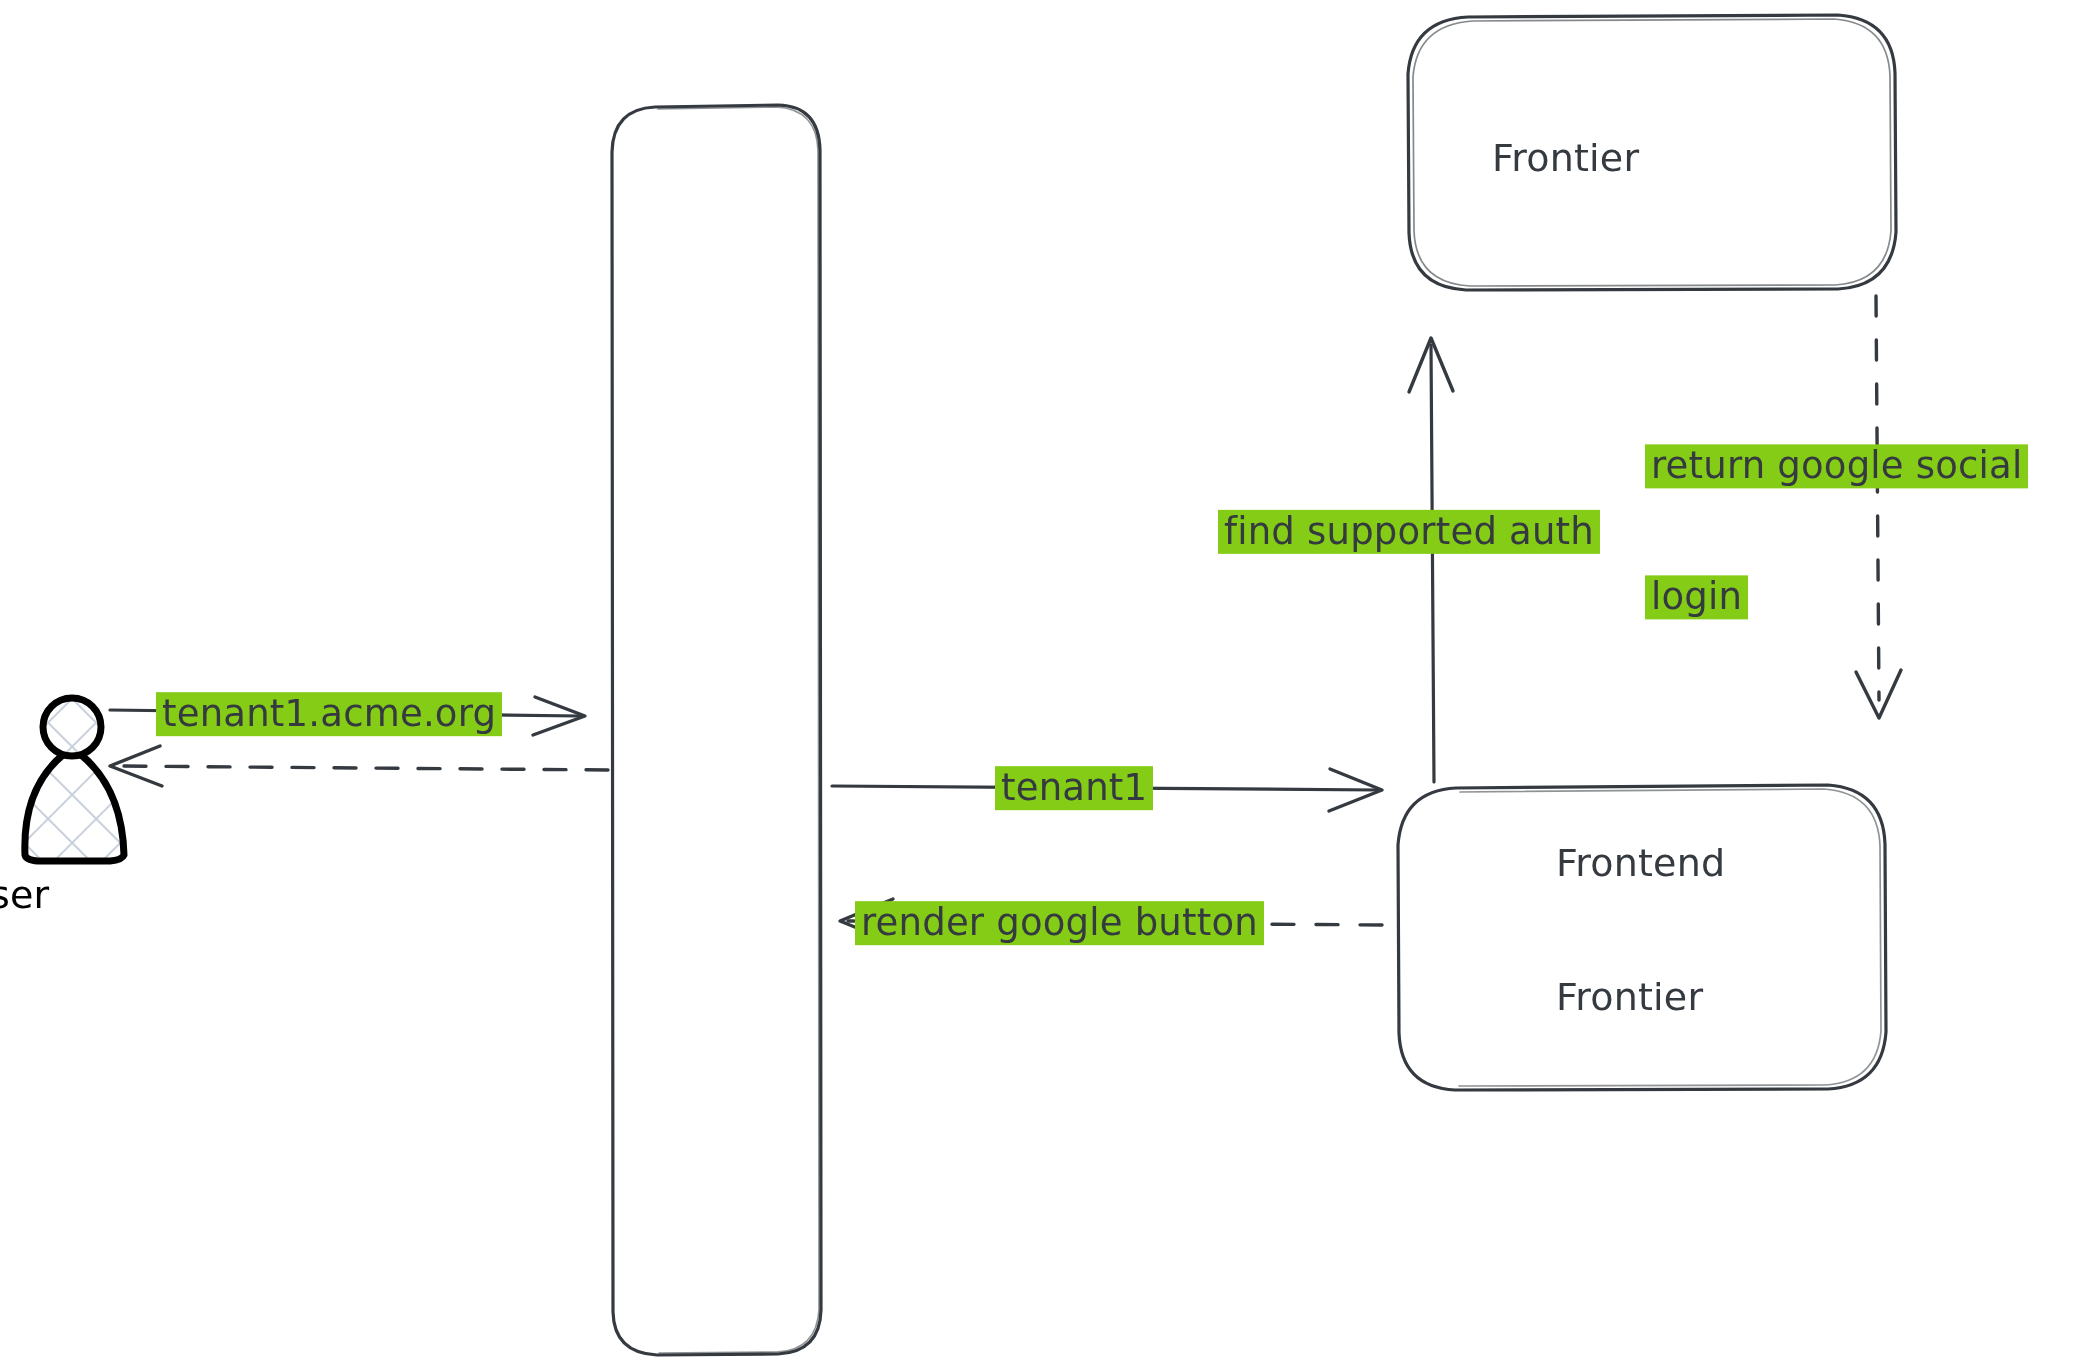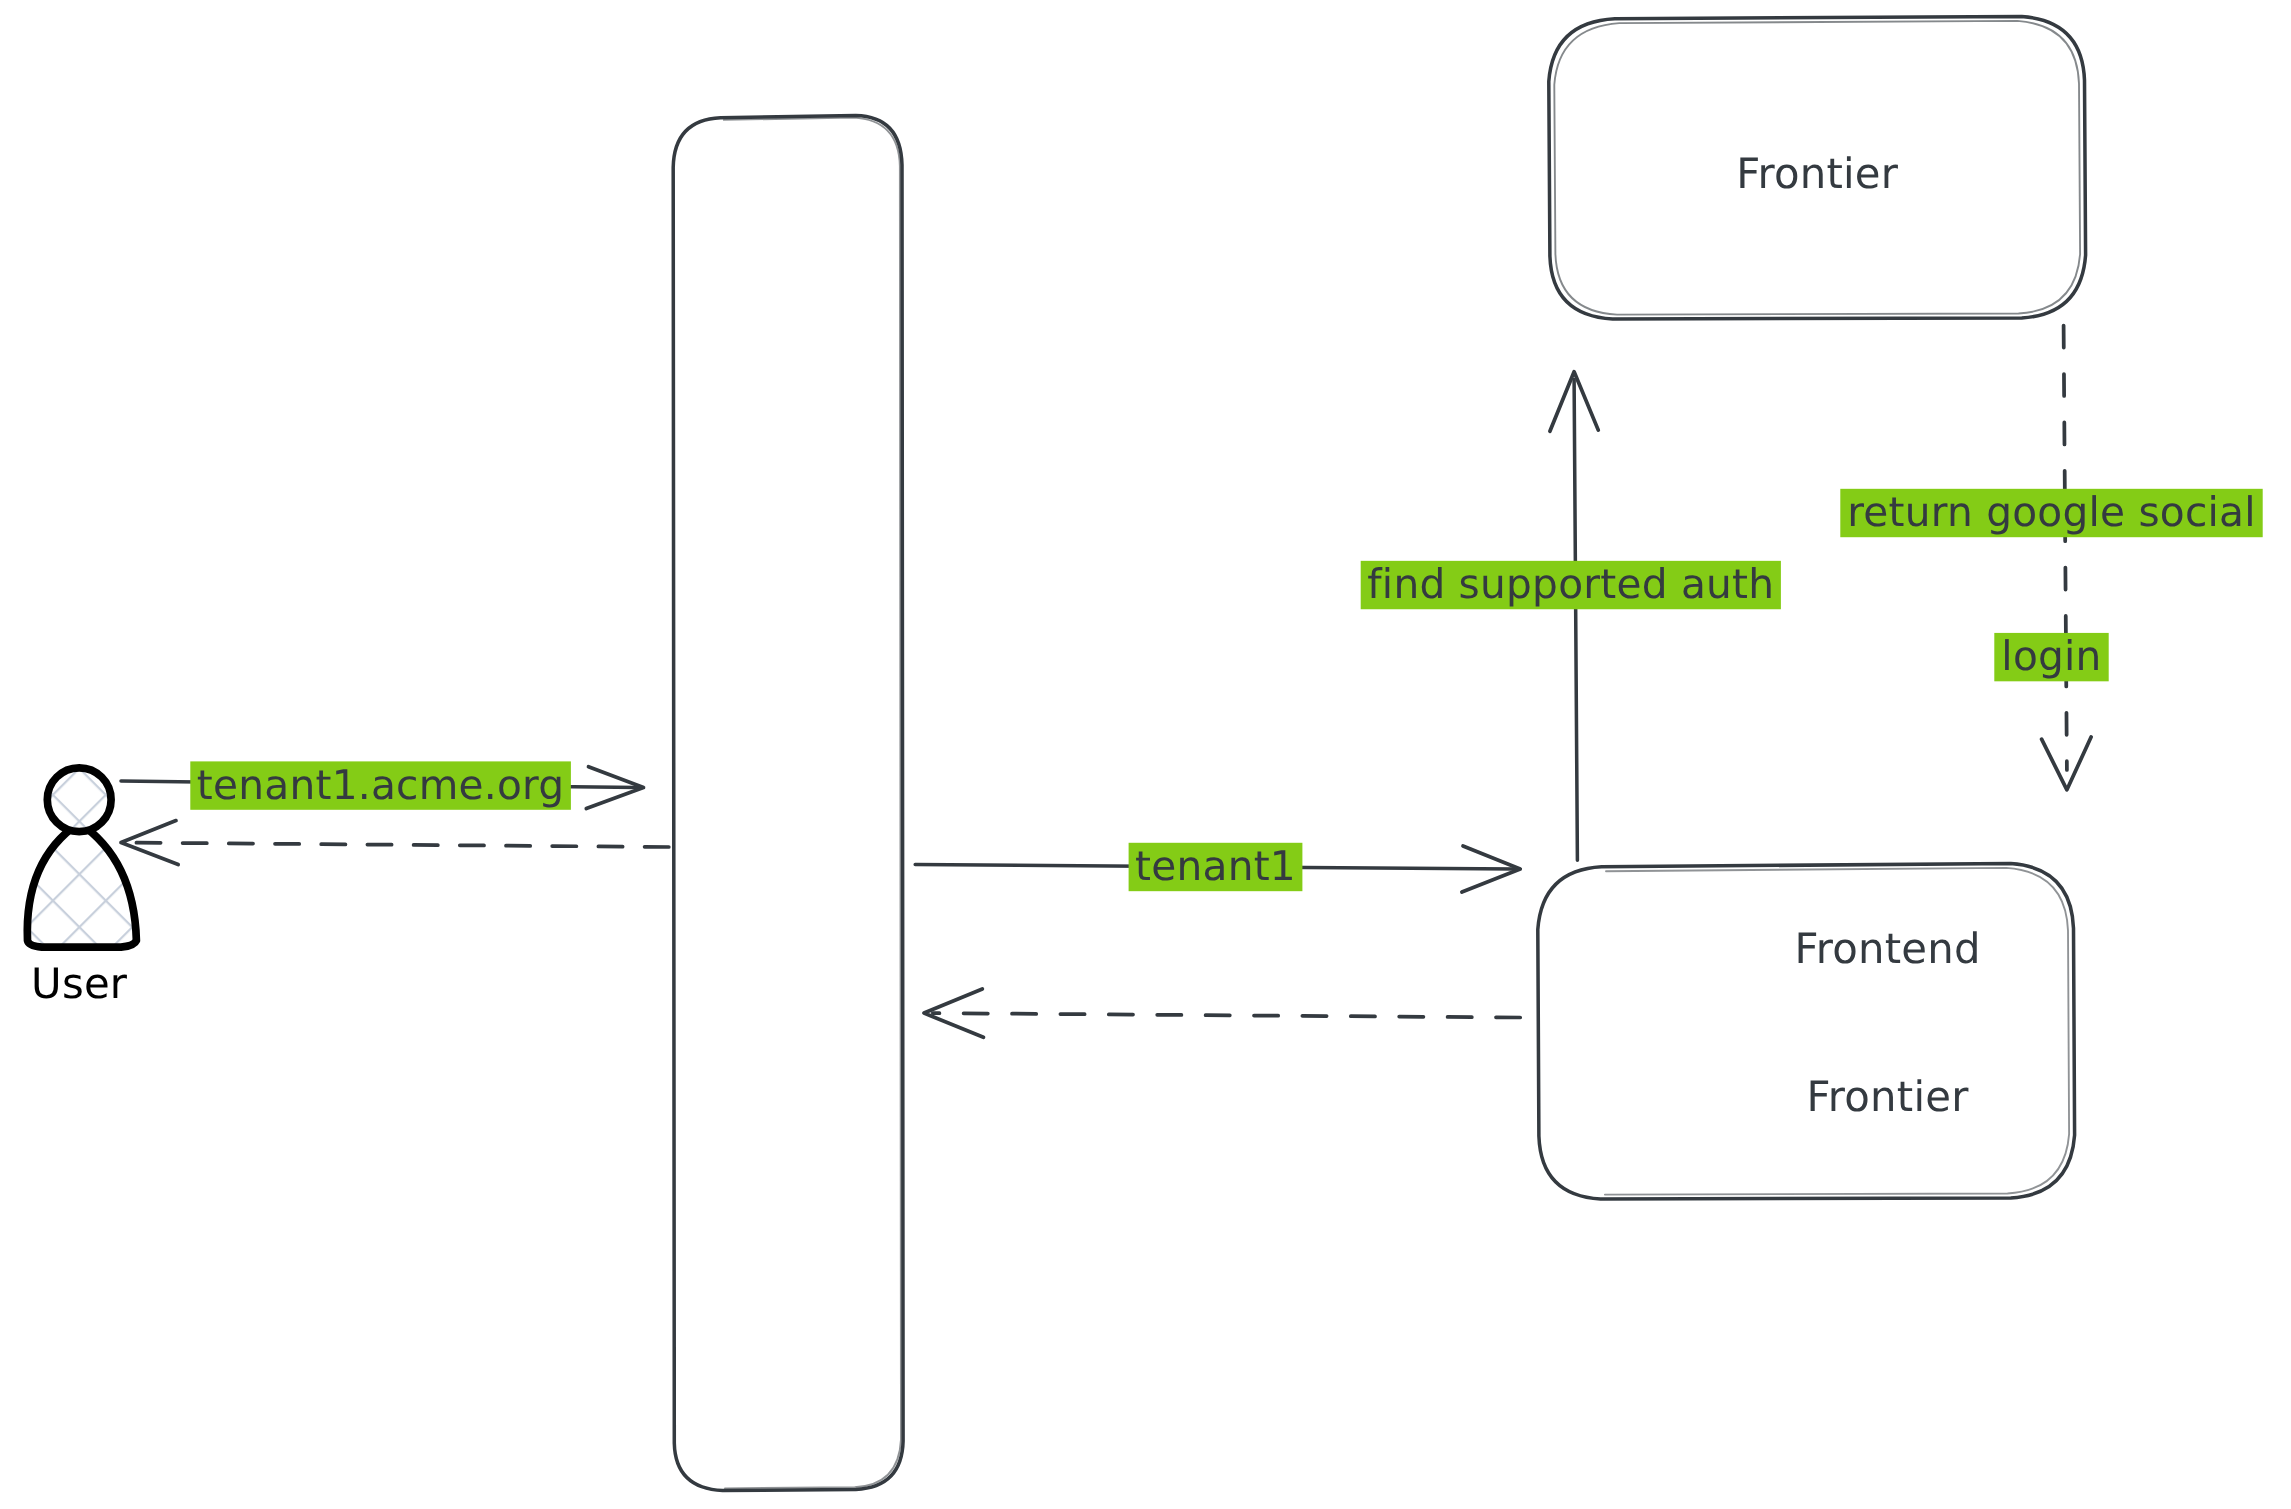--- a/index.html
+++ b/index.html
@@ -23,21 +23,21 @@
     left: 0;
     width: 2083px;
     height: 1372px;
   }
   .lbl {
     position: absolute;
     font-family: "DejaVu Sans", sans-serif;
     color: #343a40;
     line-height: 1.18;
     white-space: pre;
-    text-align: center;
+    text-align: left;
     letter-spacing: 0.2px;
   }
   .node-label {
     font-size: 38px;
   }
   .edge-label {
     font-size: 37px;
   }
   .actor-label {
     font-size: 38px;
@@ -136,20 +136,21 @@
     <div>Frontend</div>
     <div>Frontier</div>
   </div>
 
   <div class="lbl actor-label centered" style="left:72px; top:895px; width:220px;">User</div>
 
   <div class="lbl edge-label centered" style="left:346px; top:714px; width:380px;"><span>tenant1.acme.org</span></div>
 
   <div class="lbl edge-label centered" style="left:1105px; top:788px; width:220px;"><span>tenant1</span></div>
 
+  <div class="lbl edge-label centered" style="left:1115px; top:923px; width:520px;"><span>render google button</span></div>
 
   <div class="lbl edge-label centered" style="left:1428px; top:532px; width:420px;">
     <div><span>find supported auth</span></div>
   </div>
 
   <div class="lbl edge-label centered" style="left:1865px; top:532px; width:440px;">
     <div><span>return google social</span></div>
     <div><span>login</span></div>
   </div>
 

